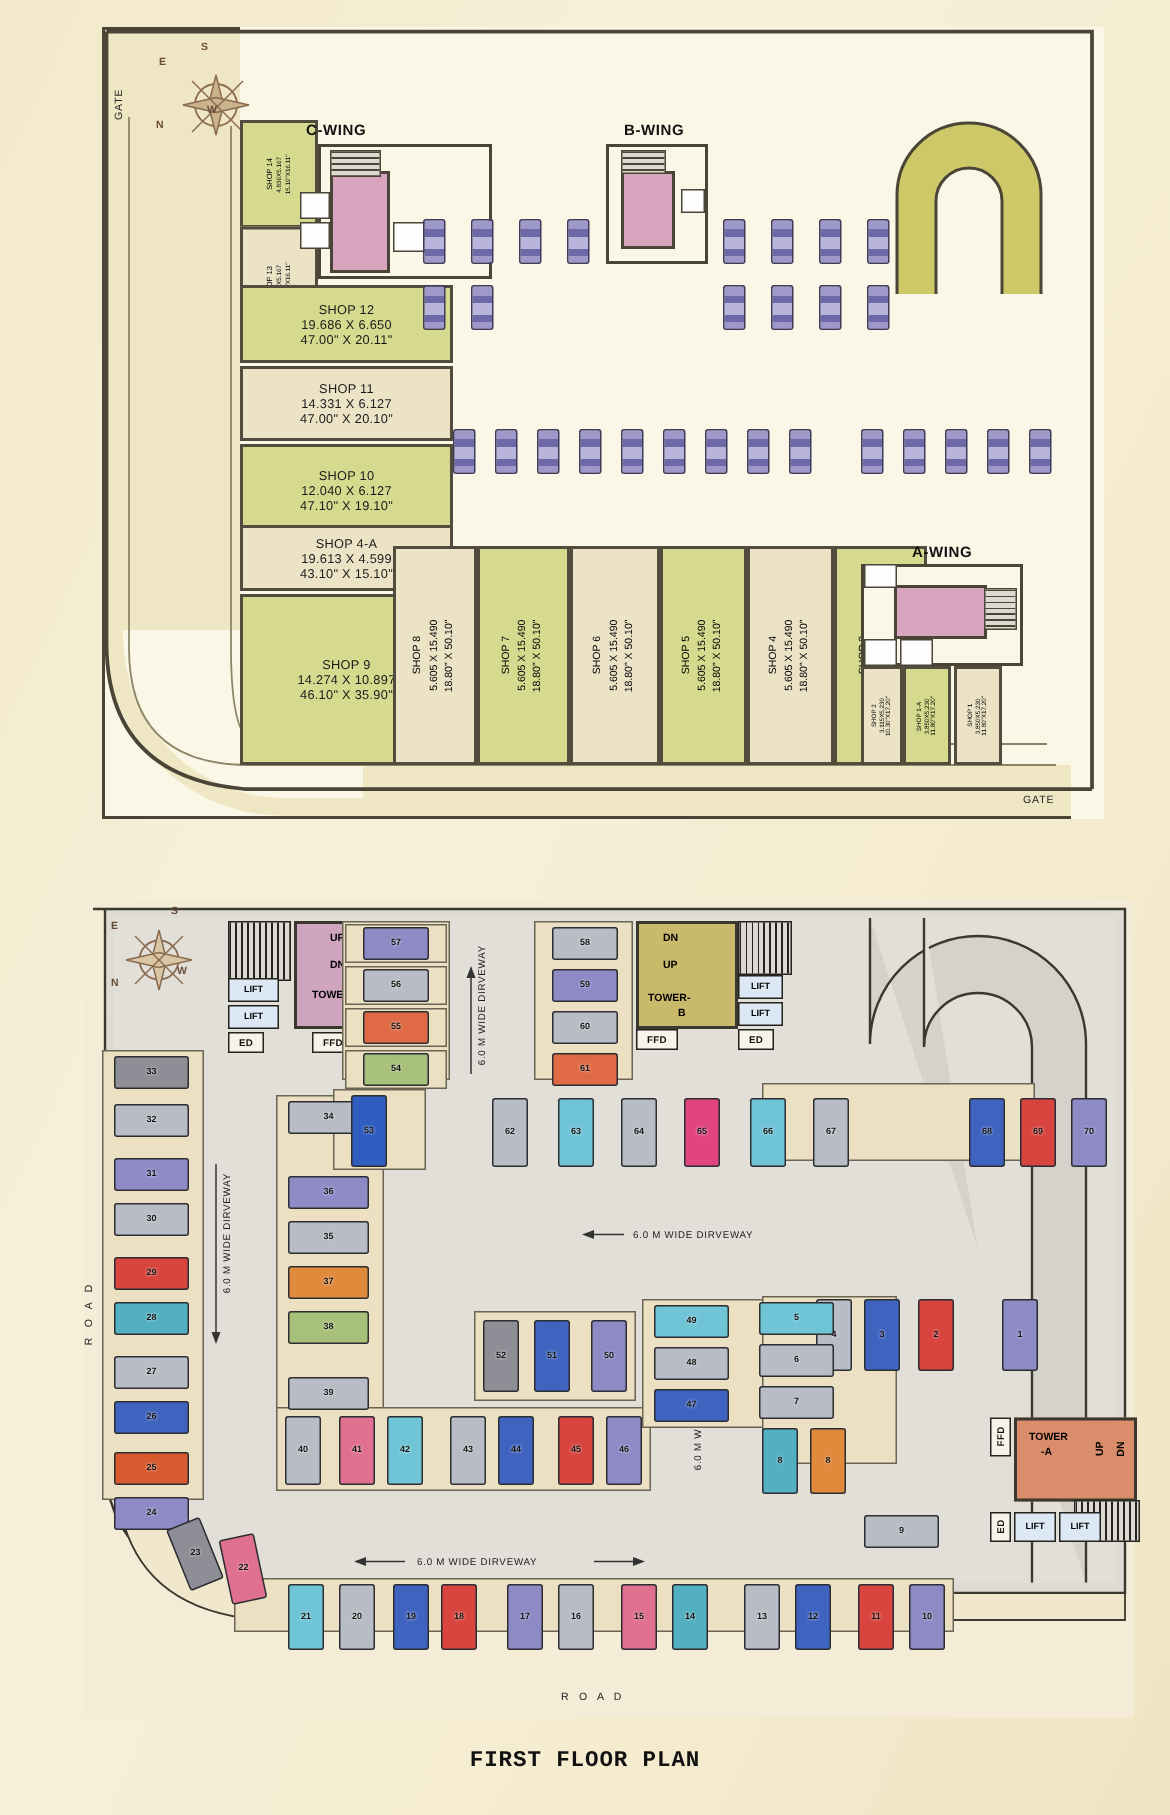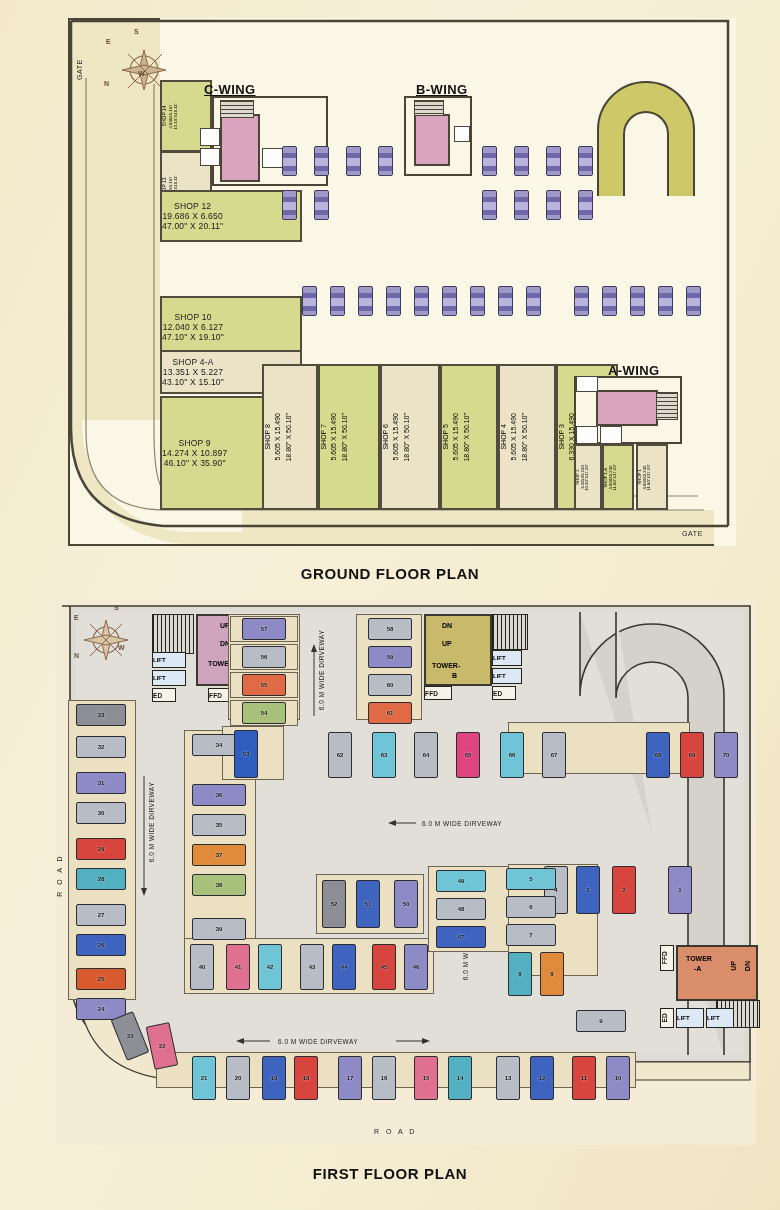--- a/index.html
+++ b/index.html
@@ -7,21 +7,21 @@
     width:780px;height:1210px;
     background:#f6eed2;
     font-family:"Liberation Sans", sans-serif;
     position:relative;overflow:hidden;
   }
   .page{position:absolute;left:0;top:0;width:780px;height:1210px;
     background:linear-gradient(115deg,#f3e9ca 0%,#f7f0d8 35%,#f5ecd0 70%,#efe4c2 100%);}
 
   
   .abs{position:absolute;box-sizing:border-box;}
-  .ctr{display:flex;align-items:center;text-align:center;}
+  .ctr{display:flex;align-items:center;justify-content:center;text-align:center;}
   .vert{writing-mode:vertical-rl;transform:rotate(180deg);}
   .tiny{font-size:5px;line-height:1.15;}
   .xtiny{font-size:4.2px;line-height:1.1;}
   .sm{font-size:7px;line-height:1.2;}
 
   
   #ground{left:68px;top:18px;width:668px;height:528px;}
   .gf-outer{left:0;top:0;width:668px;height:528px;border:2.5px solid #4a4536;
      background:#fbf6e2;}
   .gf-hatch{
@@ -30,21 +30,21 @@
         rgba(201,184,118,.55) 0 2px, rgba(247,240,210,0) 2px 5px),
        repeating-linear-gradient(45deg,
         rgba(201,184,118,.45) 0 2px, rgba(247,240,210,0) 2px 5px),
        # efe6c4;
      background-color:#efe6c4;
   }
   .shop{border:2px solid #514c3d;box-sizing:border-box;}
   .shop.green{background:#d6da8e;}
   .shop.cream{background:#ece2c6;}
   .shop-label{font-size:8.5px;color:#1a1a1a;letter-spacing:.2px;}
-  .wing-label{font-size:13px;font-weight:bold;color:#111;letter-spacing:.4px;text-decoration:underline;}
+  .wing-label{font-size:10px;font-weight:bold;color:#111;letter-spacing:.4px;}
   .lift-core{background:#d9a4bd;border:2px solid #4a4536;}
   .stair{background:#ddd9d0;border:1.6px solid #4a4536;
      background-image:repeating-linear-gradient(to bottom,#4a4536 0 1px,transparent 1px 4px);}
   .white-box{background:#fdfdfd;border:1.6px solid #4a4536;}
 
   
   .gcar{width:15px;height:30px;border:1px solid #3e3a5a;border-radius:2px;
      background:linear-gradient(to bottom,#9e99c9 0 6px,#6f68a8 6px 11px,#b9b4dc 11px 19px,#6f68a8 19px 24px,#9e99c9 24px 30px);}
 
   
@@ -141,31 +141,38 @@
     <div class="abs white-box" style="left:132px;top:130px;width:20px;height:18px;"></div>
     <div class="abs white-box" style="left:194px;top:130px;width:22px;height:20px;"></div>
 
     <div class="abs shop green ctr" style="left:92px;top:172px;width:142px;height:52px;">
       <div>
         <div class="shop-label">SHOP 12</div>
         <div class="shop-label">19.686 X 6.650</div>
         <div class="shop-label">47.00" X 20.11"</div>
       </div>
     </div>
+    <div class="abs shop cream ctr" style="left:92px;top:226px;width:142px;height:50px;">
+      <div>
+        <div class="shop-label">SHOP 11</div>
+        <div class="shop-label">14.331 X 6.127</div>
+        <div class="shop-label">47.00" X 20.10"</div>
+      </div>
+    </div>
     <div class="abs shop green ctr" style="left:92px;top:278px;width:142px;height:62px;">
       <div>
         <div class="shop-label">SHOP 10</div>
         <div class="shop-label">12.040 X 6.127</div>
         <div class="shop-label">47.10" X 19.10"</div>
       </div>
     </div>
     <div class="abs shop cream ctr" style="left:92px;top:332px;width:142px;height:44px;">
       <div>
         <div class="shop-label">SHOP 4-A</div>
-        <div class="shop-label">13.351 X 5.227</div>
+        <div class="shop-label">19.613 X 4.599</div>
         <div class="shop-label">43.10" X 15.10"</div>
       </div>
     </div>
     <div class="abs shop green ctr" style="left:92px;top:378px;width:142px;height:114px;">
       <div>
         <div class="shop-label">SHOP 9</div>
         <div class="shop-label">14.274 X 10.897</div>
         <div class="shop-label">46.10" X 35.90"</div>
       </div>
     </div>
@@ -280,21 +287,20 @@
     <div class="abs gcar" style="left:430px;top:268px;"></div>
     <div class="abs gcar" style="left:458px;top:268px;"></div>
     <div class="abs gcar" style="left:506px;top:268px;"></div>
     <div class="abs gcar" style="left:534px;top:268px;"></div>
     <div class="abs gcar" style="left:562px;top:268px;"></div>
     <div class="abs gcar" style="left:590px;top:268px;"></div>
     <div class="abs gcar" style="left:618px;top:268px;"></div>
 
   </div>
 
-  <div class="abs title" style="left:0;top:565px;">GROUND FLOOR PLAN</div>
 
   <div class="abs" id="first">
 
     <div class="abs ff-bg"></div>
 
     <svg class="abs" style="left:0;top:0;width:700px;height:545px;" viewBox="0 0 700 545">
       <path d="M6,6 L694,6 L694,462 L120,462 Q20,456 14,380 L14,6 Z" fill="#dedbd4" stroke="#3b382f" stroke-width="1.6"></path>
       <path d="M20,12 L688,12 L688,455 L124,455 Q26,450 20,378 L20,12 Z" fill="#e2dfd8" stroke="none"></path>
 
       <path d="M524,12 L524,96 A72,72 0 0 1 668,96 L668,455" fill="#d5d2cb" stroke="#3b382f" stroke-width="1.6"></path>
@@ -640,15 +646,15 @@
         <span class="num">11</span>
       </div>
     <div class="car" style="left:550px;top:456px;width:24px;height:44px;background:#8d8ac6;">
         <span class="num">10</span>
       </div>
 
     <div class="car" style="left:590px;top:132px;width:0;height:0;opacity:0;"></div>
 
   </div>
 
-  <div class="abs title" style="left:0;top:1165px;">FIRST FLOOR PLAN</div>
+  <div class="abs title" style="left:0;top:1165px;font-family:Liberation Mono, monospace;">FIRST FLOOR PLAN</div>
 
 </div>
 
 </body></html>

